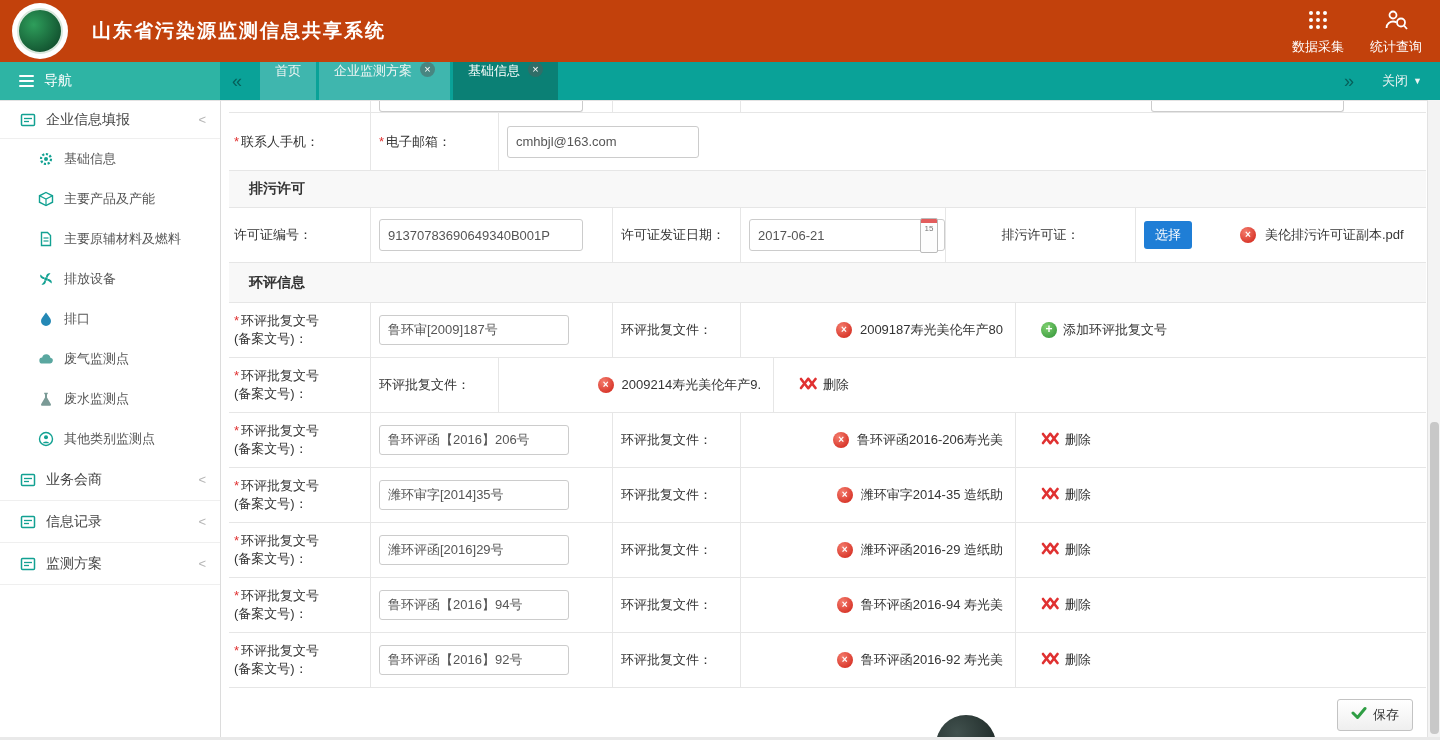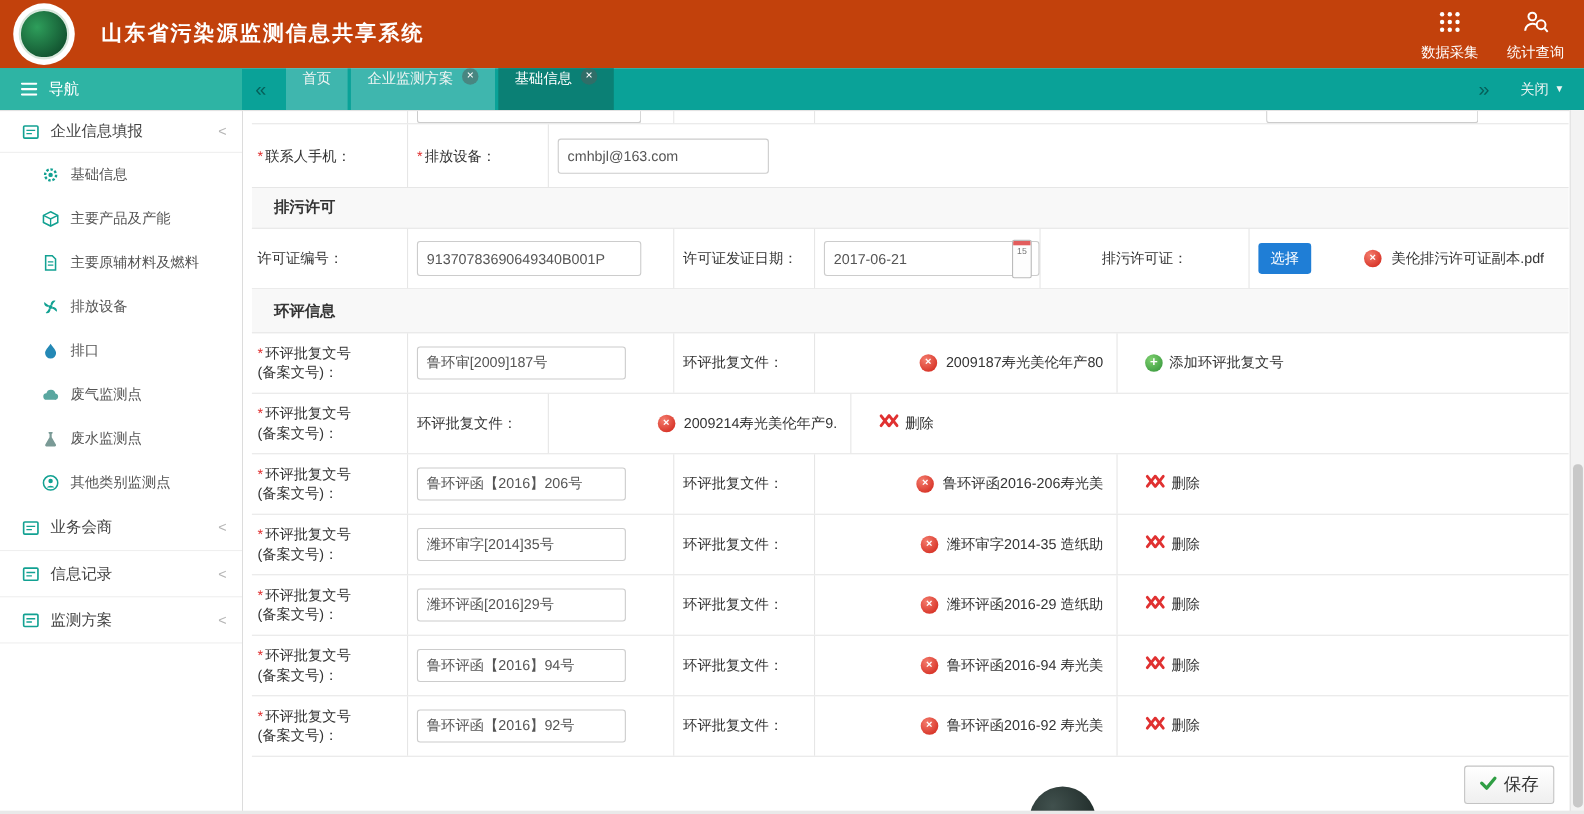--- a/index.html
+++ b/index.html
@@ -69,21 +69,21 @@
   .cal{width:18px;height:35px;border:1px solid #bbb;border-radius:2px;background:#fdfdfd;display:flex;flex-direction:column;overflow:hidden;}
   .cal i{height:4px;background:#e25c5c;display:block;}
   .cal b{flex:1;font-size:8px;color:#777;text-align:center;line-height:12px;font-weight:normal;}
   .btn-select{background:#1f7ed6;color:#fff;font-size:13px;border:none;border-radius:3px;width:48px;height:28px;cursor:pointer;font-family:inherit;}
   .permit-file{display:flex;align-items:center;gap:9px;margin-left:48px;}
   .red-dot{width:16px;height:16px;border-radius:50%;background:radial-gradient(circle at 35% 30%,#f47c6d,#cf1f14);color:#fff;font-size:10px;font-weight:bold;line-height:16px;text-align:center;flex:none;cursor:pointer;}
   .green-dot{width:16px;height:16px;border-radius:50%;background:radial-gradient(circle at 35% 30%,#7ed06f,#2f9136);color:#fff;font-size:12px;font-weight:bold;line-height:15px;text-align:center;flex:none;cursor:pointer;}
   .file-name{font-size:13px;color:#333;cursor:pointer;white-space:nowrap;}
   .act{display:flex;align-items:center;gap:6px;cursor:pointer;}
   .act-label{font-size:13px;color:#333;}
-  .save-btn{position:absolute;right:14px;bottom:9px;display:flex;align-items:flex-end;gap:6px;border:1px solid #c3c3c3;background:linear-gradient(#fff,#efefef);border-radius:3px;padding:6px 13px;font-size:16px;color:#333;font-family:Liberation Serif, serif;cursor:pointer;}
+  .save-btn{position:absolute;right:14px;bottom:9px;display:flex;align-items:flex-start;gap:6px;border:1px solid #c3c3c3;background:linear-gradient(#fff,#efefef);border-radius:3px;padding:6px 13px;font-size:13px;color:#333;font-family:Liberation Serif, serif;cursor:pointer;}
   .float-circle{position:absolute;left:715px;top:614px;width:60px;height:60px;border-radius:50%;background:radial-gradient(circle at 35% 30%,#41514e,#131d1b);cursor:pointer;}
   .scrollbar{position:absolute;right:0;top:100px;width:13px;height:640px;background:#f3f3f3;border-left:1px solid #e2e2e2;}
   .thumb{position:absolute;left:2px;top:322px;width:9px;height:312px;background:#c8c8c8;border-radius:4px;cursor:grab;}
   .bottom-strip{position:absolute;left:0;bottom:0;width:1440px;height:3px;background:#e9e9e9;}
 </style>
 </head>
 <body>
 
 <div class="topbar">
   <div class="logo">
@@ -289,21 +289,21 @@
         </div>
     </div>
 
     <div class="row contact">
       <div class="cell c1">
         <span class="req">*</span>
         <span class="lab">联系人手机：</span>
       </div>
       <div class="cell c3">
         <span class="req">*</span>
-        <span class="lab">排放设备：</span>
+        <span class="lab">电子邮箱：</span>
       </div>
       <div class="cell c4b">
         <input class="inp w192" value="cmhbjl@163.com" style="">
       </div>
     </div>
 
     <div class="sect">排污许可</div>
 
     <div class="row permit">
       <div class="cell c1">

